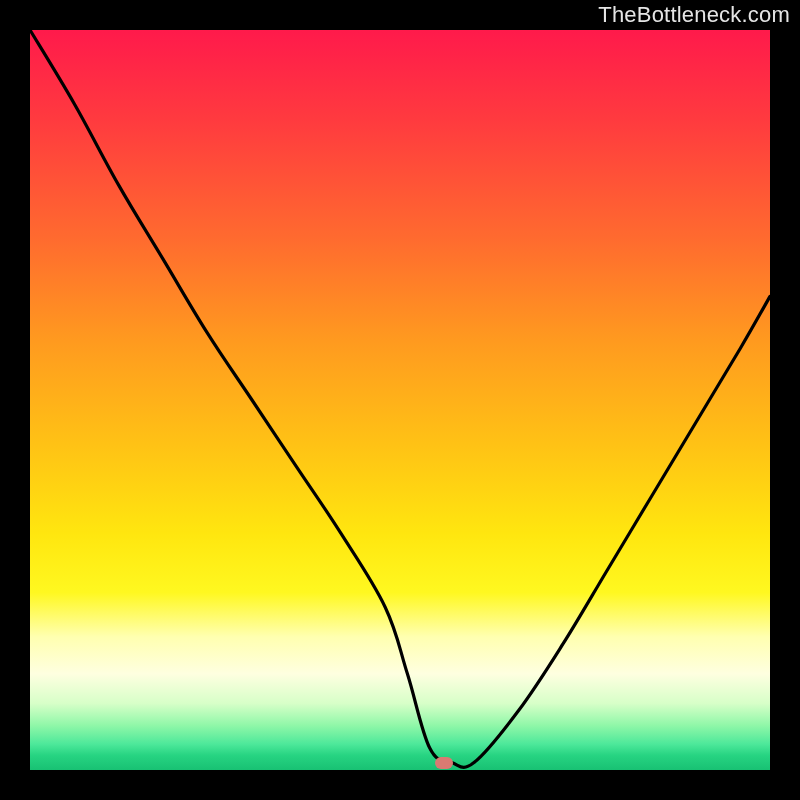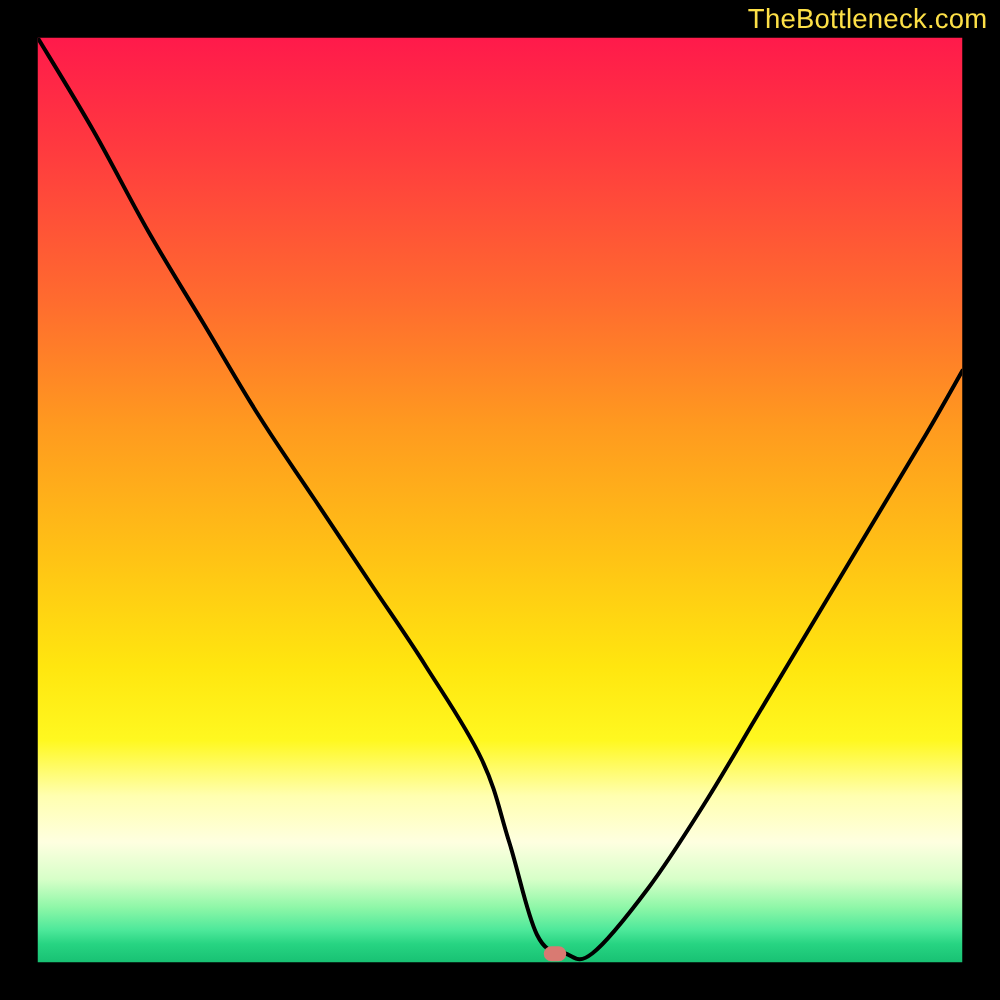--- a/index.html
+++ b/index.html
@@ -16,21 +16,21 @@
     left: 0;
     top: 0;
     width: 800px;
     height: 800px;
     background: #000;
   }
   .attribution {
     position: absolute;
     top: 2px;
     right: 10px;
-    color: #fde047;
+    color: #e5e5e5;
     font-size: 22px;
     letter-spacing: 0.2px;
   }
   .plot-area {
     position: absolute;
     left: 30px;
     top: 30px;
     width: 740px;
     height: 740px;
     overflow: hidden;

